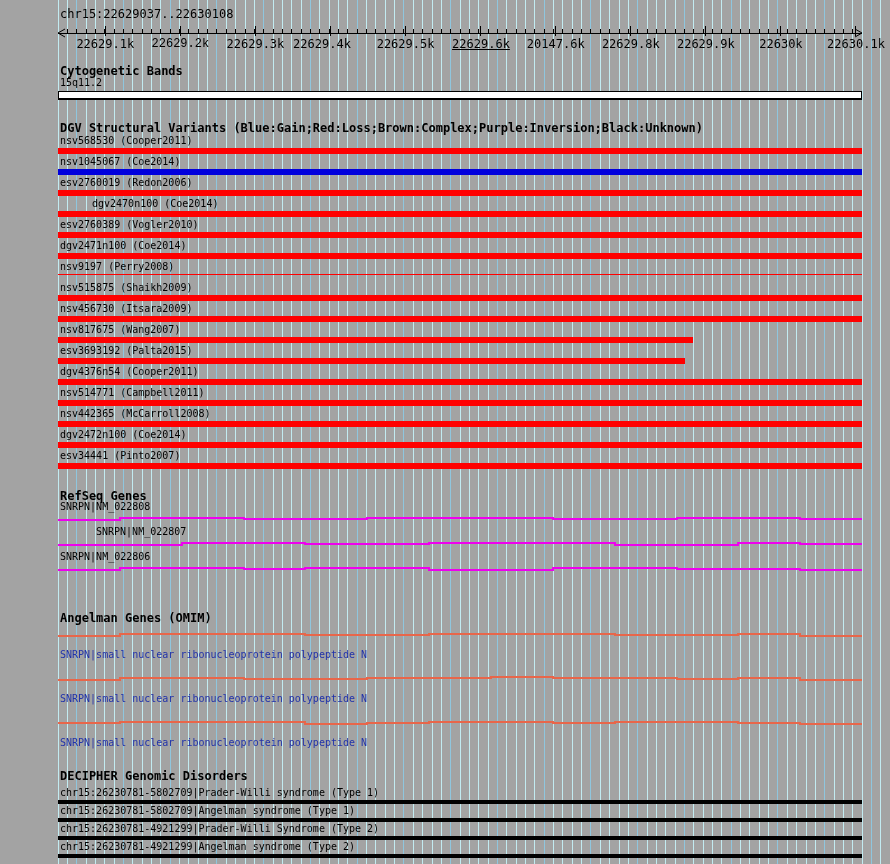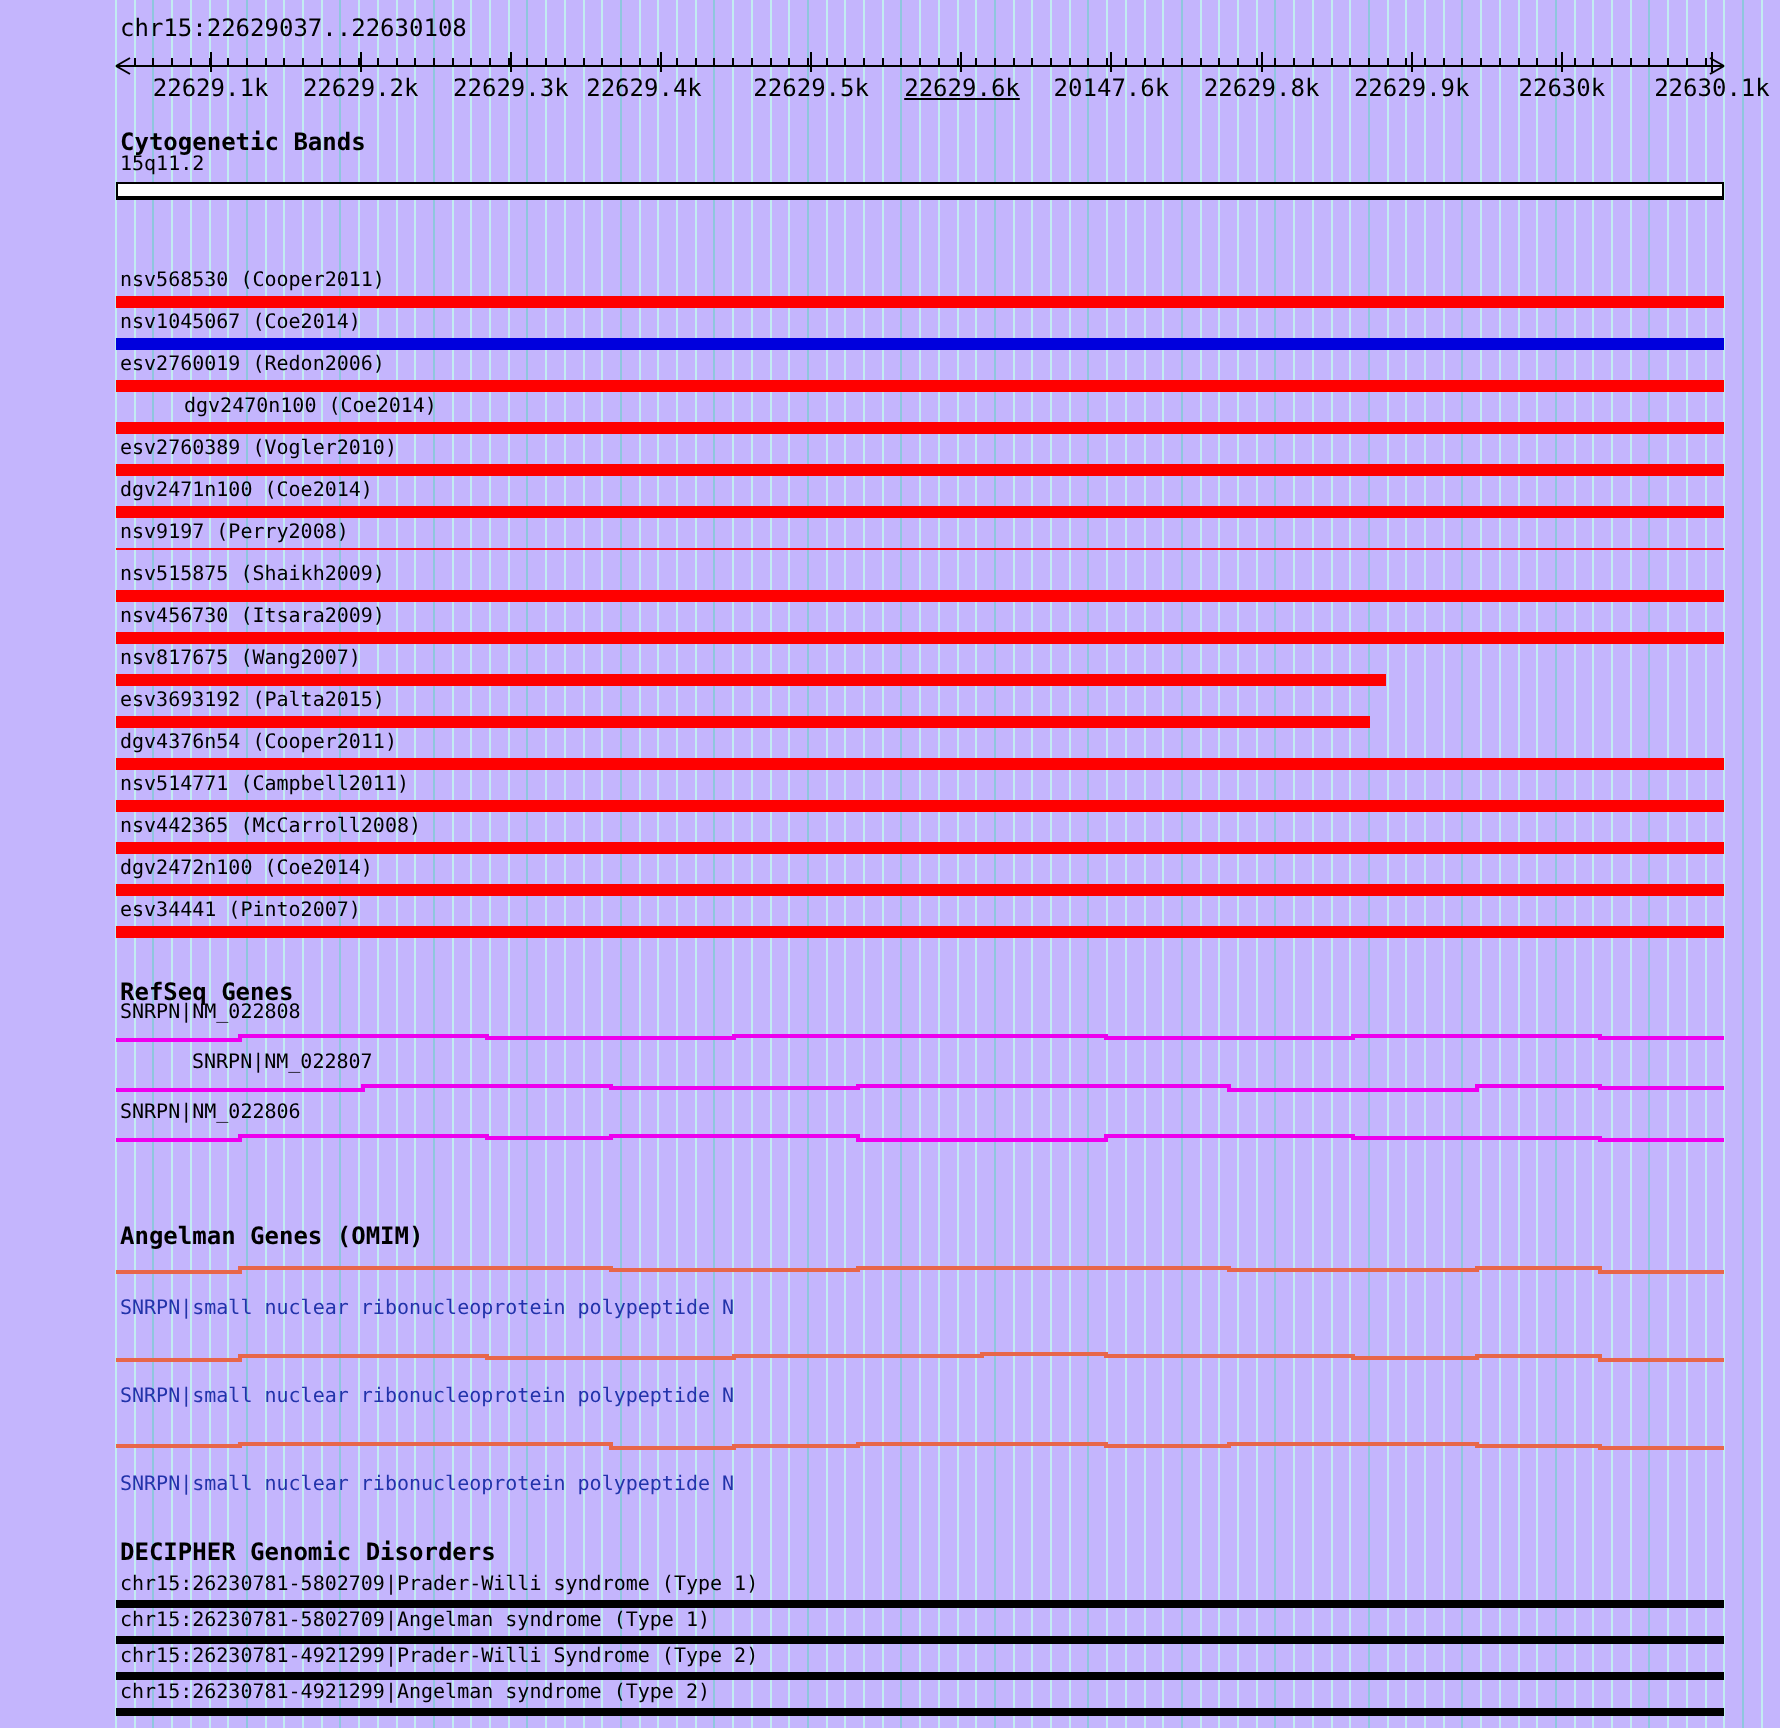--- a/index.html
+++ b/index.html
@@ -1,16 +1,16 @@
 <!DOCTYPE html>
 <html><head>
 <meta charset="utf-8">
 <style>
   html,body{margin:0;padding:0;background:#ffffff;}
-  #canvas{position:relative;width:890px;height:864px;overflow:hidden;background:#c4b5fd;
+  #canvas{position:relative;width:890px;height:864px;overflow:hidden;background:#a3a3a3;
           font-family:"DejaVu Sans Mono",monospace;}
   #bg{position:absolute;left:0;top:0;}
   .title{position:absolute;left:60px;font:bold 12px "DejaVu Sans Mono",monospace;color:#000;white-space:pre;}
   .hdr{position:absolute;left:60px;top:7px;font:12px "DejaVu Sans Mono",monospace;color:#000;white-space:pre;}
   .flabel{position:absolute;left:60px;font:10px "DejaVu Sans Mono",monospace;color:#000;white-space:pre;}
   .tick-label{position:absolute;top:37px;transform:translateX(-50%);
               font:12px "DejaVu Sans Mono",monospace;color:#000;white-space:pre;}
   .bar{position:absolute;left:58px;}
   #band-rect{position:absolute;left:58px;top:91px;width:802px;height:6px;background:#ffffff;
              border:1px solid #000;border-bottom-width:2px;}
@@ -230,36 +230,37 @@
         <path d="M58.0 680 L119.8 680 L119.8 678 L181.7 678 L181.7 678 L243.5 678 L243.5 679 L305.4 679 L305.4 679 L367.2 679 L367.2 678 L429.1 678 L429.1 678 L490.9 678 L490.9 677 L552.8 677 L552.8 678 L614.6 678 L614.6 678 L676.5 678 L676.5 679 L738.3 679 L738.3 678 L800.2 678 L800.2 680 L862.0 680 " fill="none" stroke="#e8664a" stroke-width="2" shape-rendering="crispEdges"></path>
       </g>
       <g>
         <path d="M58.0 723 L119.8 723 L119.8 722 L181.7 722 L181.7 722 L243.5 722 L243.5 722 L305.4 722 L305.4 724 L367.2 724 L367.2 723 L429.1 723 L429.1 722 L490.9 722 L490.9 722 L552.8 722 L552.8 723 L614.6 723 L614.6 722 L676.5 722 L676.5 722 L738.3 722 L738.3 723 L800.2 723 L800.2 724 L862.0 724 " fill="none" stroke="#e8664a" stroke-width="2" shape-rendering="crispEdges"></path>
       </g>
     </svg>
 
   <div class="hdr">chr15:22629037..22630108</div>
   <div id="ruler-labels">
       <div class="tick-label" style="left: 105.294px;">22629.1k</div>
-      <div class="tick-label" style="left: 180.364px;">22629.2k</div>
+      <div class="tick-label" style="left: 180.364px; font-family: Liberation Mono, monospace;">22629.2k</div>
       <div class="tick-label" style="left: 255.434px;">22629.3k</div>
       <div class="tick-label" style="left: 322px;">22629.4k</div>
       <div class="tick-label" style="left: 405.574px;">22629.5k</div>
       <div class="tick-label" style="left: 481px; text-decoration: underline;">22629.6k</div>
       <div class="tick-label" style="left: 555.714px;">20147.6k</div>
       <div class="tick-label" style="left: 630.784px;">22629.8k</div>
       <div class="tick-label" style="left: 705.854px;">22629.9k</div>
       <div class="tick-label" style="left: 780.924px;">22630k</div>
       <div class="tick-label" style="left: 855.994px;">22630.1k</div>
     </div>
 
   <div class="title" style="top:64px">Cytogenetic Bands</div>
   <div class="flabel" style="top:77px">15q11.2</div>
   <div id="band-rect"></div>
 
+  <div class="title" style="top:121px">DGV Structural Variants (Blue:Gain;Red:Loss;Brown:Complex;Purple:Inversion;Black:Unknown)</div>
   <div id="dgv-rows">
       <div class="flabel" style="top: 135px;">nsv568530 (Cooper2011)</div>
       <div class="bar" style="top: 148px; width: 804px; height: 6px; background: rgb(255, 0, 0);"></div>
       <div class="flabel" style="top: 156px;">nsv1045067 (Coe2014)</div>
       <div class="bar" style="top: 169px; width: 804px; height: 6px; background: rgb(0, 0, 221);"></div>
       <div class="flabel" style="top: 177px;">esv2760019 (Redon2006)</div>
       <div class="bar" style="top: 190px; width: 804px; height: 6px; background: rgb(255, 0, 0);"></div>
       <div class="flabel" style="top: 198px; padding-left: 32px;">dgv2470n100 (Coe2014)</div>
       <div class="bar" style="top: 211px; width: 804px; height: 6px; background: rgb(255, 0, 0);"></div>
       <div class="flabel" style="top: 219px;">esv2760389 (Vogler2010)</div>

